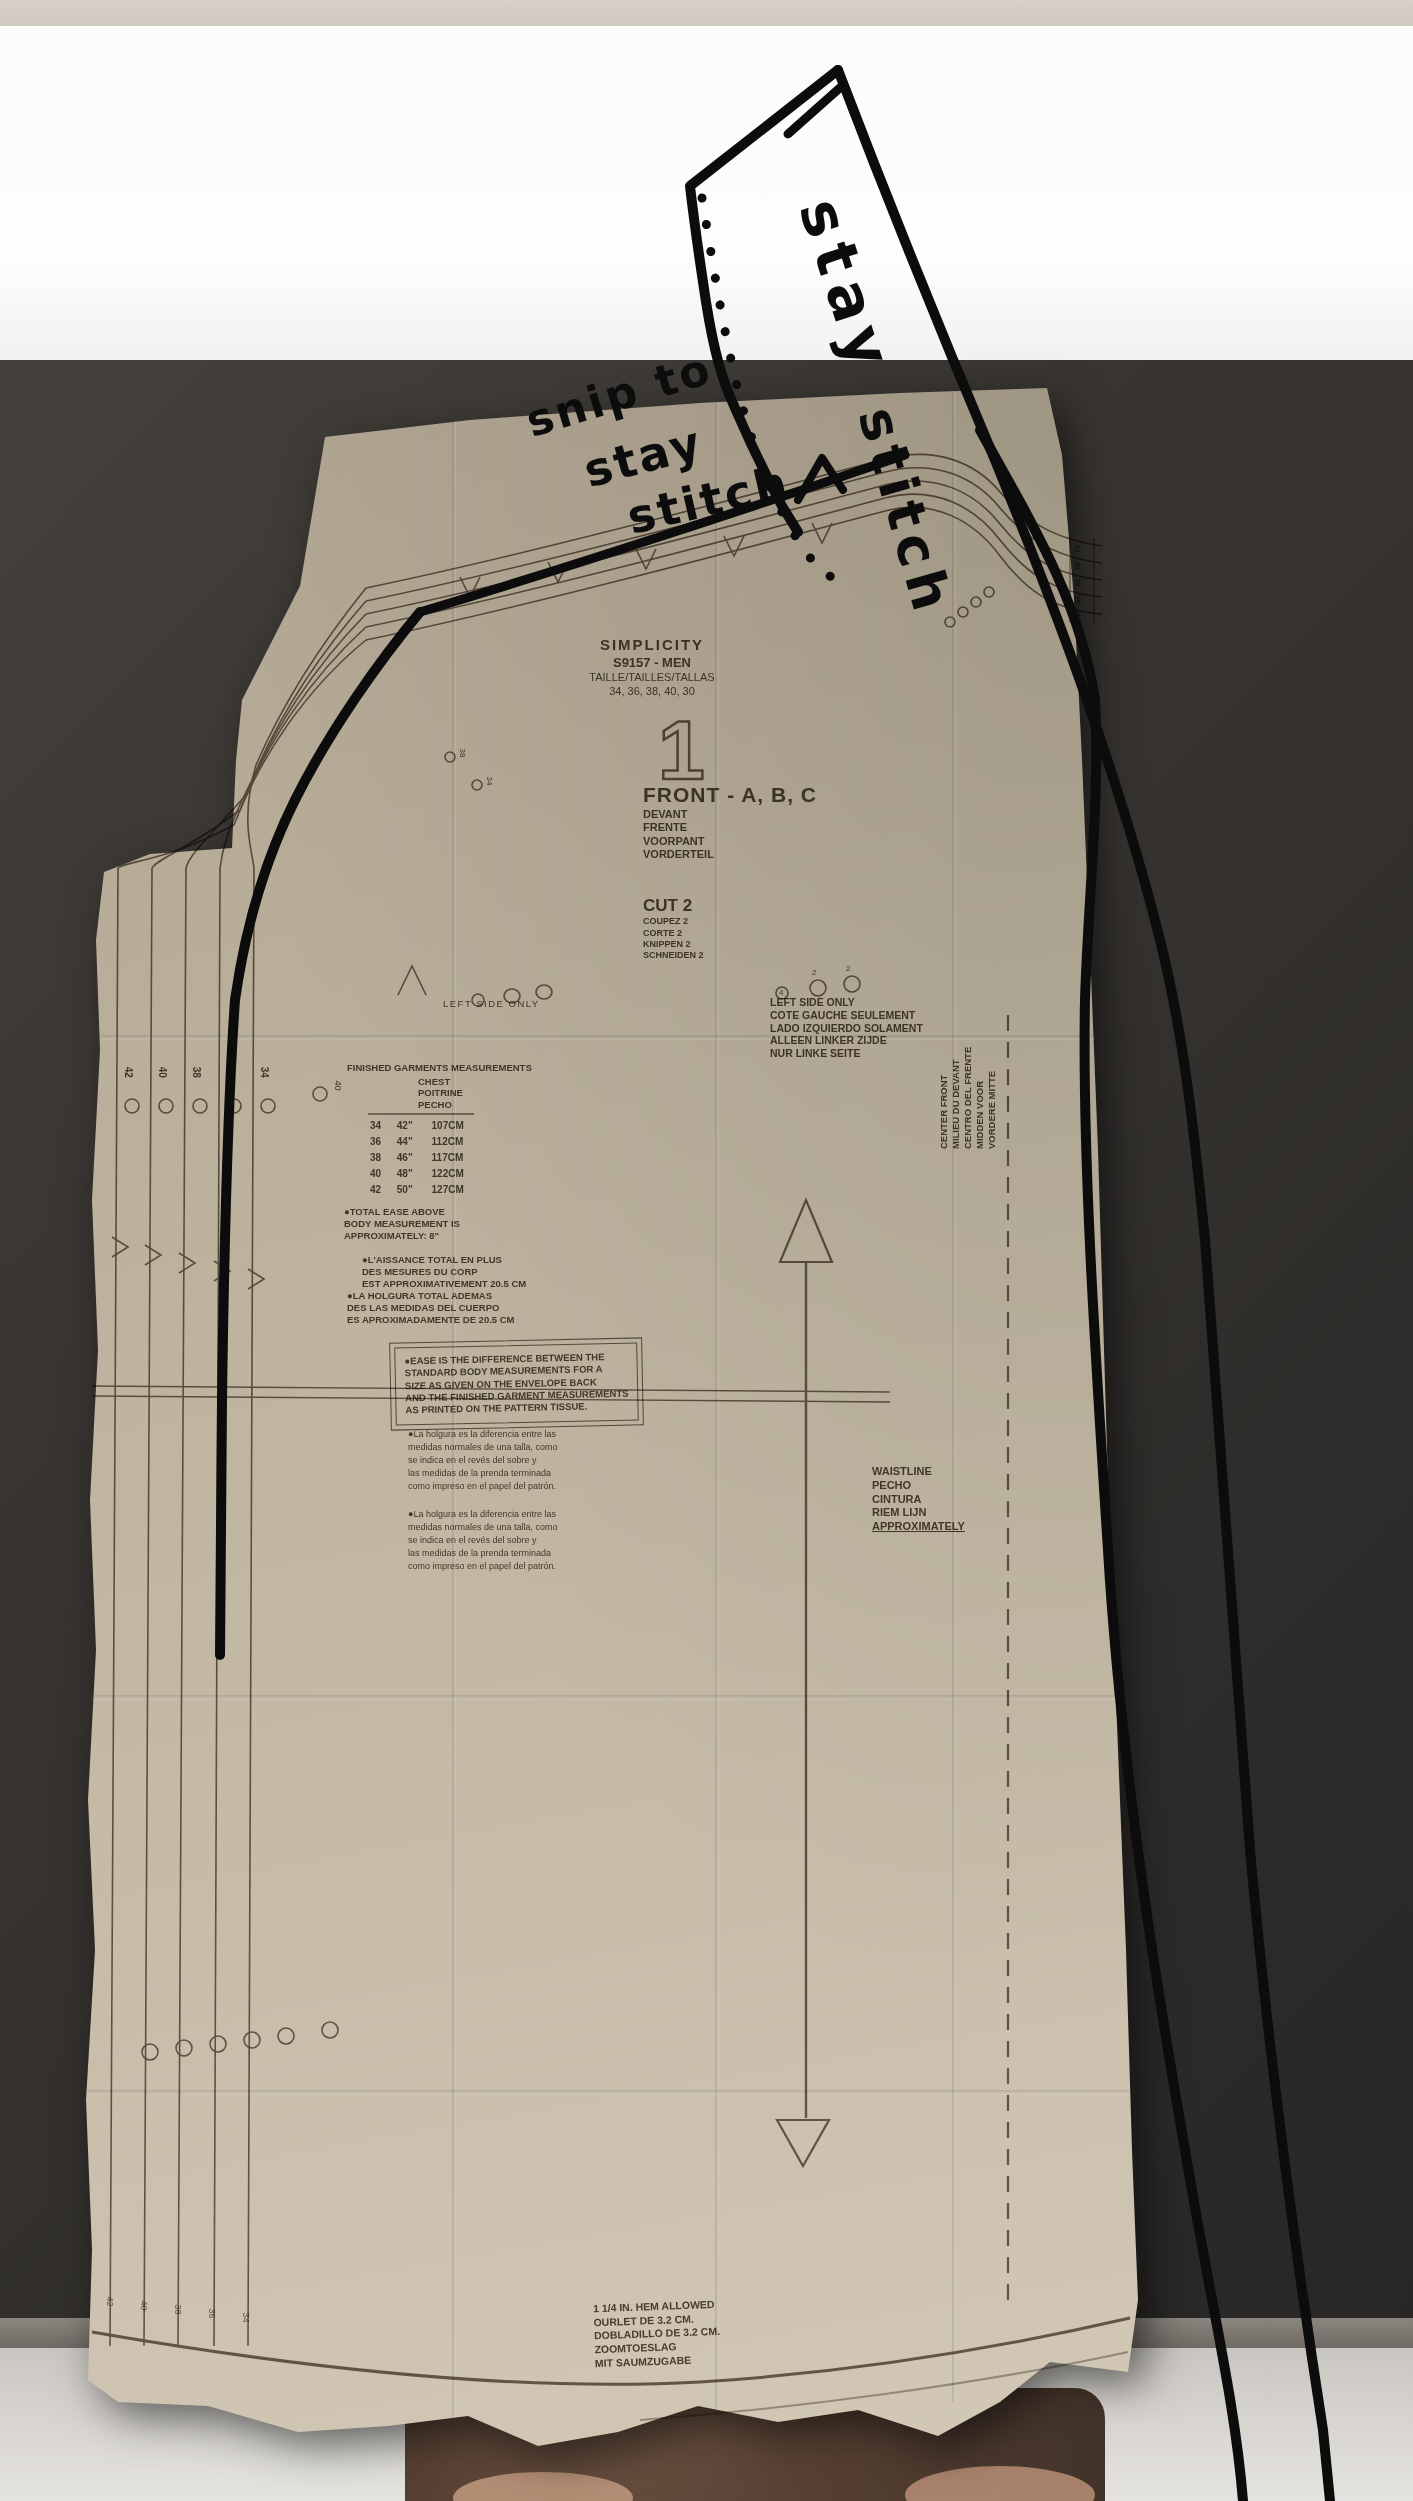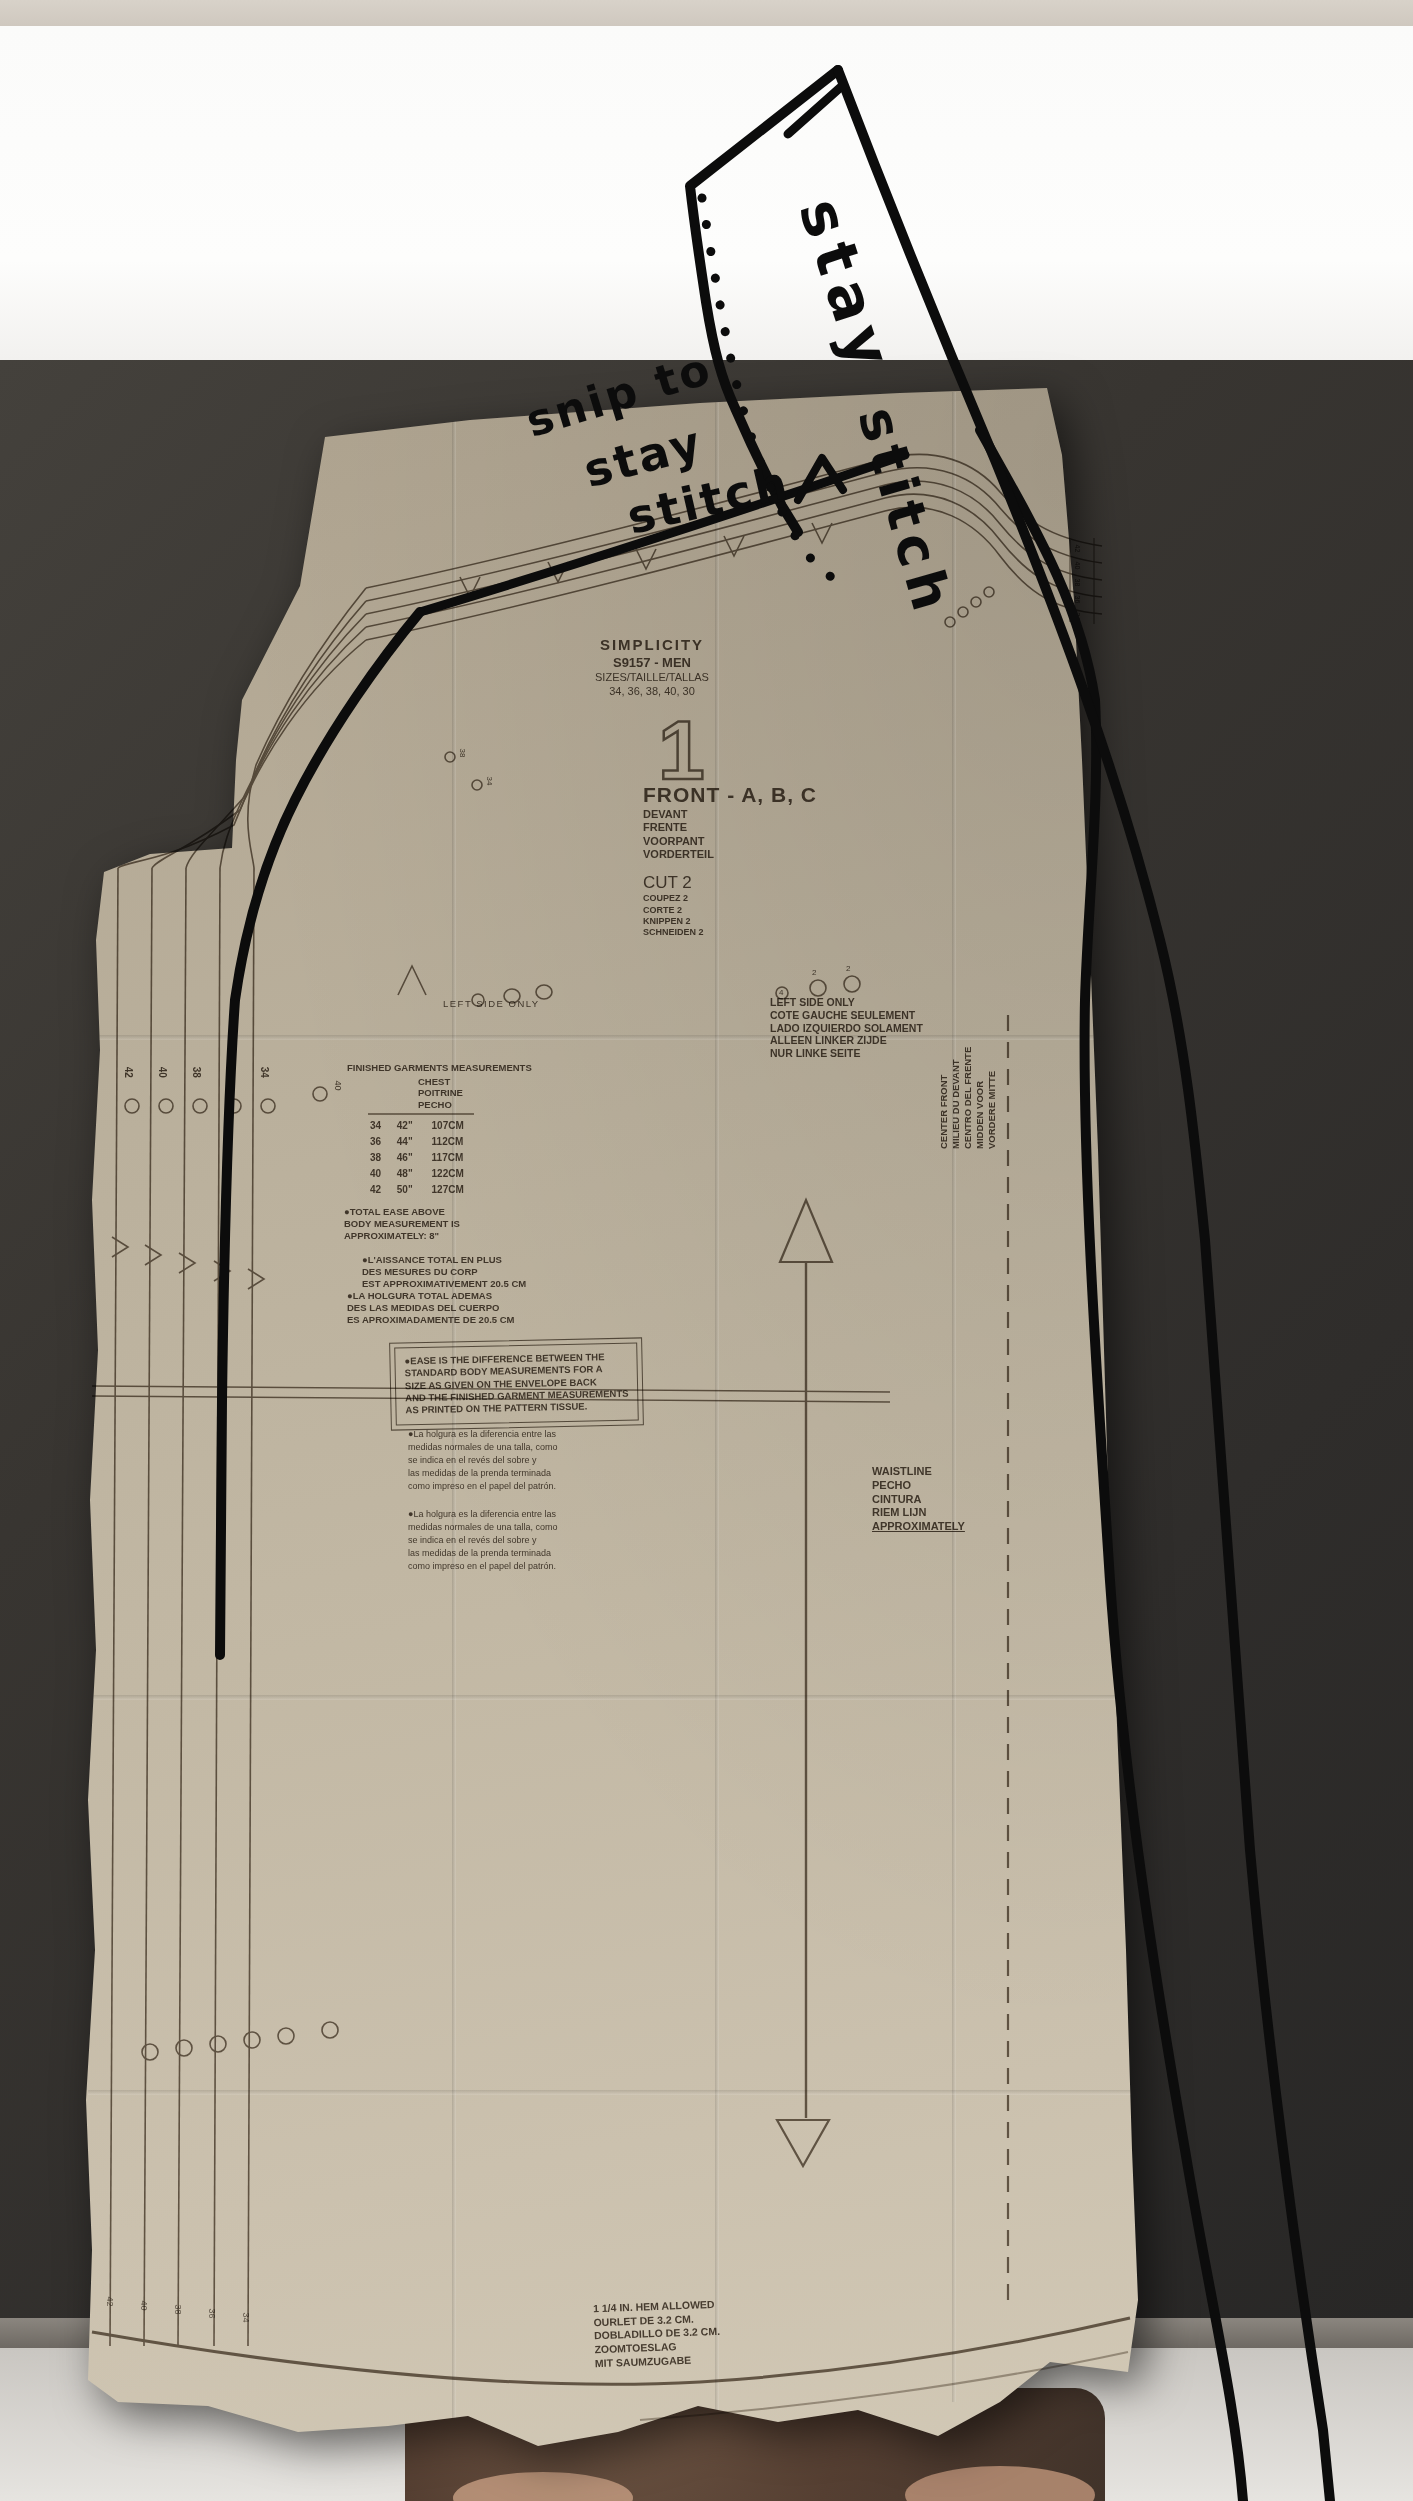--- a/index.html
+++ b/index.html
@@ -150,32 +150,32 @@
       <ellipse cx="544" cy="992" rx="8" ry="7"></ellipse>
 
     <circle cx="782" cy="993" r="6"></circle>
       <circle cx="818" cy="988" r="8"></circle>
       <circle cx="852" cy="984" r="8"></circle>
   </svg>
 
   <div class="txt ctr" style="left:572px;top:636px;width:160px;">
     <div style="font-size:15px;font-weight:bold;letter-spacing:2px;">SIMPLICITY</div>
     <div style="font-size:13px;font-weight:bold;">S9157 - MEN</div>
-    <div style="font-size:11px;">SIZES/TAILLE/TALLAS</div>
+    <div style="font-size:11px;">TAILLE/TAILLES/TALLAS</div>
     <div style="font-size:11px;">34, 36, 38, 40, 30</div>
   </div>
   <div class="txt big1" style="left:658px;top:698px;">1</div>
 
   <div class="txt" style="left:643px;top:782px;">
     <div style="font-size:21px;font-weight:bold;letter-spacing:1px;">FRONT - A, B, C</div>
     <div style="font-size:11px;font-weight:bold;line-height:1.2;">DEVANT<br>FRENTE<br>VOORPANT<br>VORDERTEIL</div>
   </div>
 
   <div class="txt" style="left:643px;top:872px;">
-    <div style="font-size:17px;font-weight:normal;">CUT 2</div>
+    <div style="font-size:17px;font-weight:bold;margin-top:23px;">CUT 2</div>
     <div style="font-size:9px;font-weight:bold;line-height:1.25;">COUPEZ 2<br>CORTE 2<br>KNIPPEN 2<br>SCHNEIDEN 2</div>
   </div>
 
   <div class="txt" style="left:443px;top:998px;font-size:9.5px;letter-spacing:1.5px;">LEFT SIDE ONLY</div>
 
   <div class="txt" style="left:770px;top:996px;font-size:10.5px;font-weight:bold;line-height:1.22;">LEFT SIDE ONLY<br>COTE GAUCHE SEULEMENT<br>LADO IZQUIERDO SOLAMENT<br>ALLEEN LINKER ZIJDE<br>NUR LINKE SEITE</div>
 
   <div class="txt" style="left:347px;top:1062px;font-size:9.5px;font-weight:bold;">FINISHED GARMENTS MEASUREMENTS</div>
   <div class="txt" style="left:418px;top:1076px;font-size:9.5px;font-weight:bold;line-height:1.2;">CHEST<br>POITRINE<br>PECHO</div>
 

